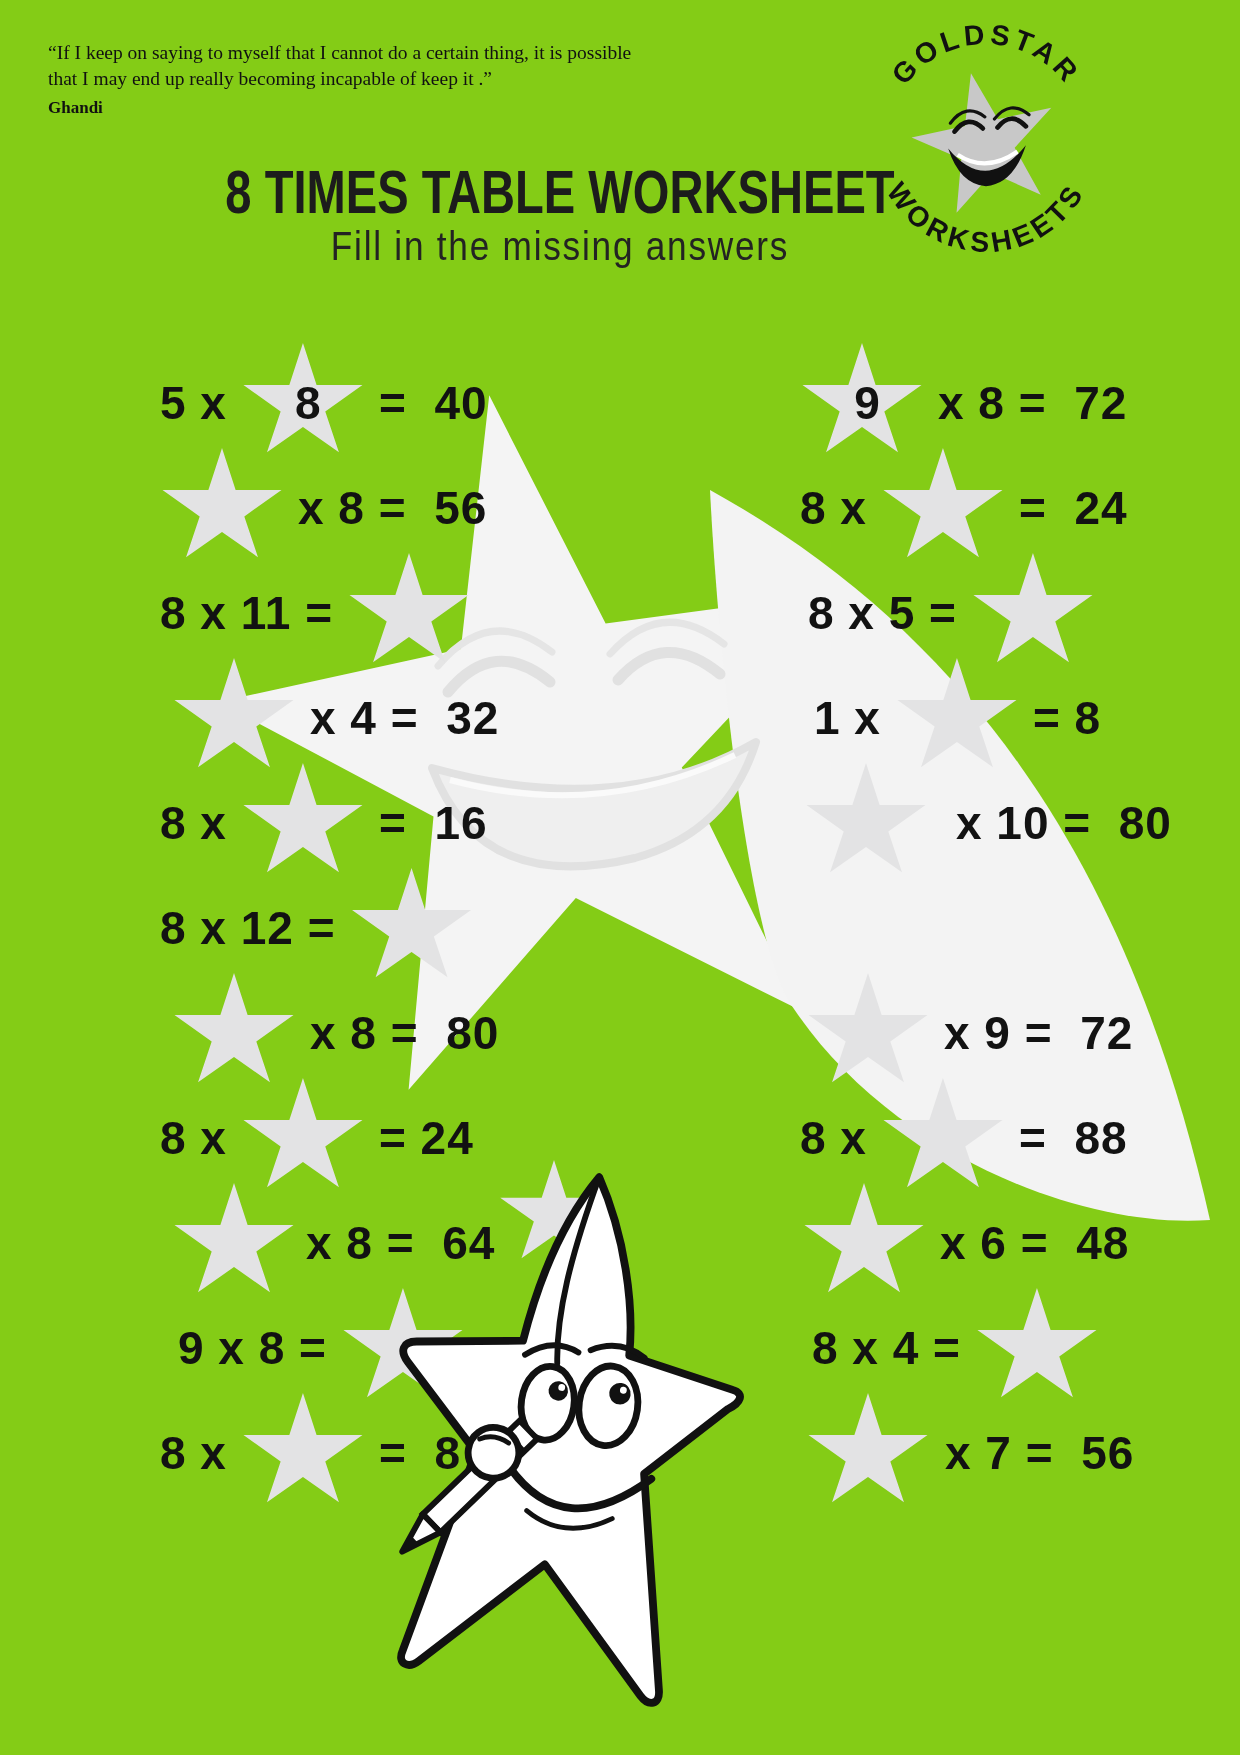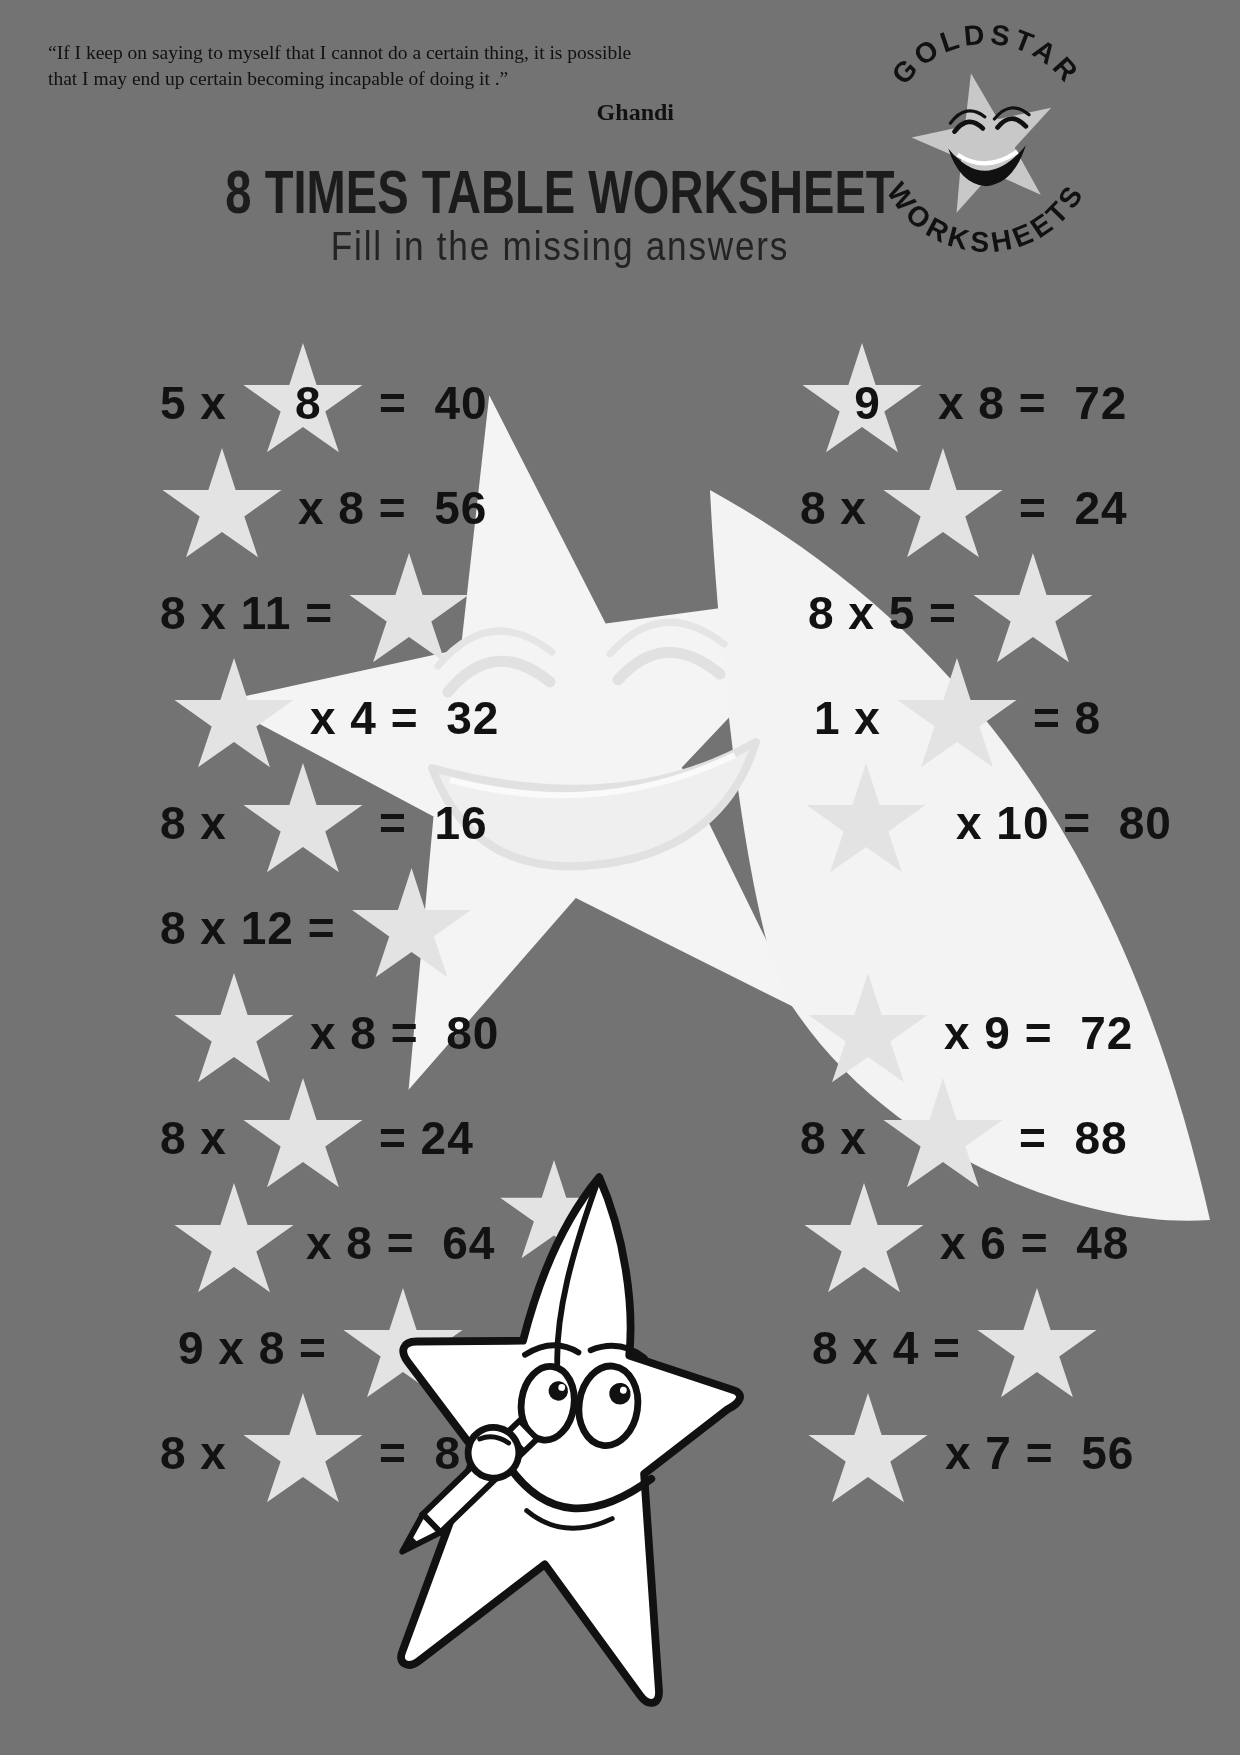--- a/index.html
+++ b/index.html
@@ -1,22 +1,22 @@
 <!DOCTYPE html>
 <html><head>
 <meta charset="utf-8">
 <style>
   html,body{margin:0;padding:0;background:#ffffff;}
-  #page{position:relative;width:1240px;height:1755px;background:#737373;overflow:hidden;
+  #page{position:relative;width:1240px;height:1755px;background:#84cc16;overflow:hidden;
         font-family:"Liberation Sans",sans-serif;}
 
   
   .quote{position:absolute;left:48px;top:40px;width:670px;
          font-family:"Liberation Serif",serif;font-size:19.5px;line-height:1.32;color:#111;}
-  .quote .author{margin-top:6px;text-align:right;padding-right:44px;font-weight:bold;font-size:24px;}
+  .quote .author{margin-top:6px;text-align:left;padding-right:44px;font-weight:bold;font-size:17px;}
 
   
   .title{position:absolute;top:156px;left:0;width:1120px;text-align:center;
          font-weight:700;font-size:62px;color:#1c1c1c;letter-spacing:0px;
          transform:scaleX(0.76);transform-origin:560px 50%;white-space:nowrap;}
   .subtitle{position:absolute;top:224px;left:0;width:1120px;text-align:center;
          font-weight:400;font-size:40px;color:#232323;letter-spacing:2px;
          transform:scaleX(0.88);transform-origin:560px 50%;white-space:nowrap;}
 
   
@@ -35,21 +35,21 @@
   .logo{position:absolute;left:860px;top:14px;z-index:3;}
   .cartoon{position:absolute;left:368px;top:1138px;z-index:3;pointer-events:none;}
 </style>
 </head>
 <body>
 
 <div id="page">
 
   <div class="quote">
     <div>“If I keep on saying to myself that I cannot do a certain thing, it is possible</div>
-    <div>that I may end up certain becoming incapable of doing it .”</div>
+    <div>that I may end up really becoming incapable of keep it .”</div>
     <div class="author">Ghandi</div>
   </div>
 
   <svg class="logo" width="252" height="252" viewBox="0 0 240 240">
     <defs>
       <path id="arcTop" d="M 28,142 A 94,94 0 1 1 212,142" fill="none"></path>
       <path id="arcBottom" d="M 16,100 A 106,106 0 1 0 224,100" fill="none"></path>
     </defs>
     <g>
       <polygon transform="rotate(-12 120 124)" points="120,55 136,103 188,103 146,133 161,182 120,152 79,182 94,133 52,103 104,103" fill="#c8c8c8"></polygon>

